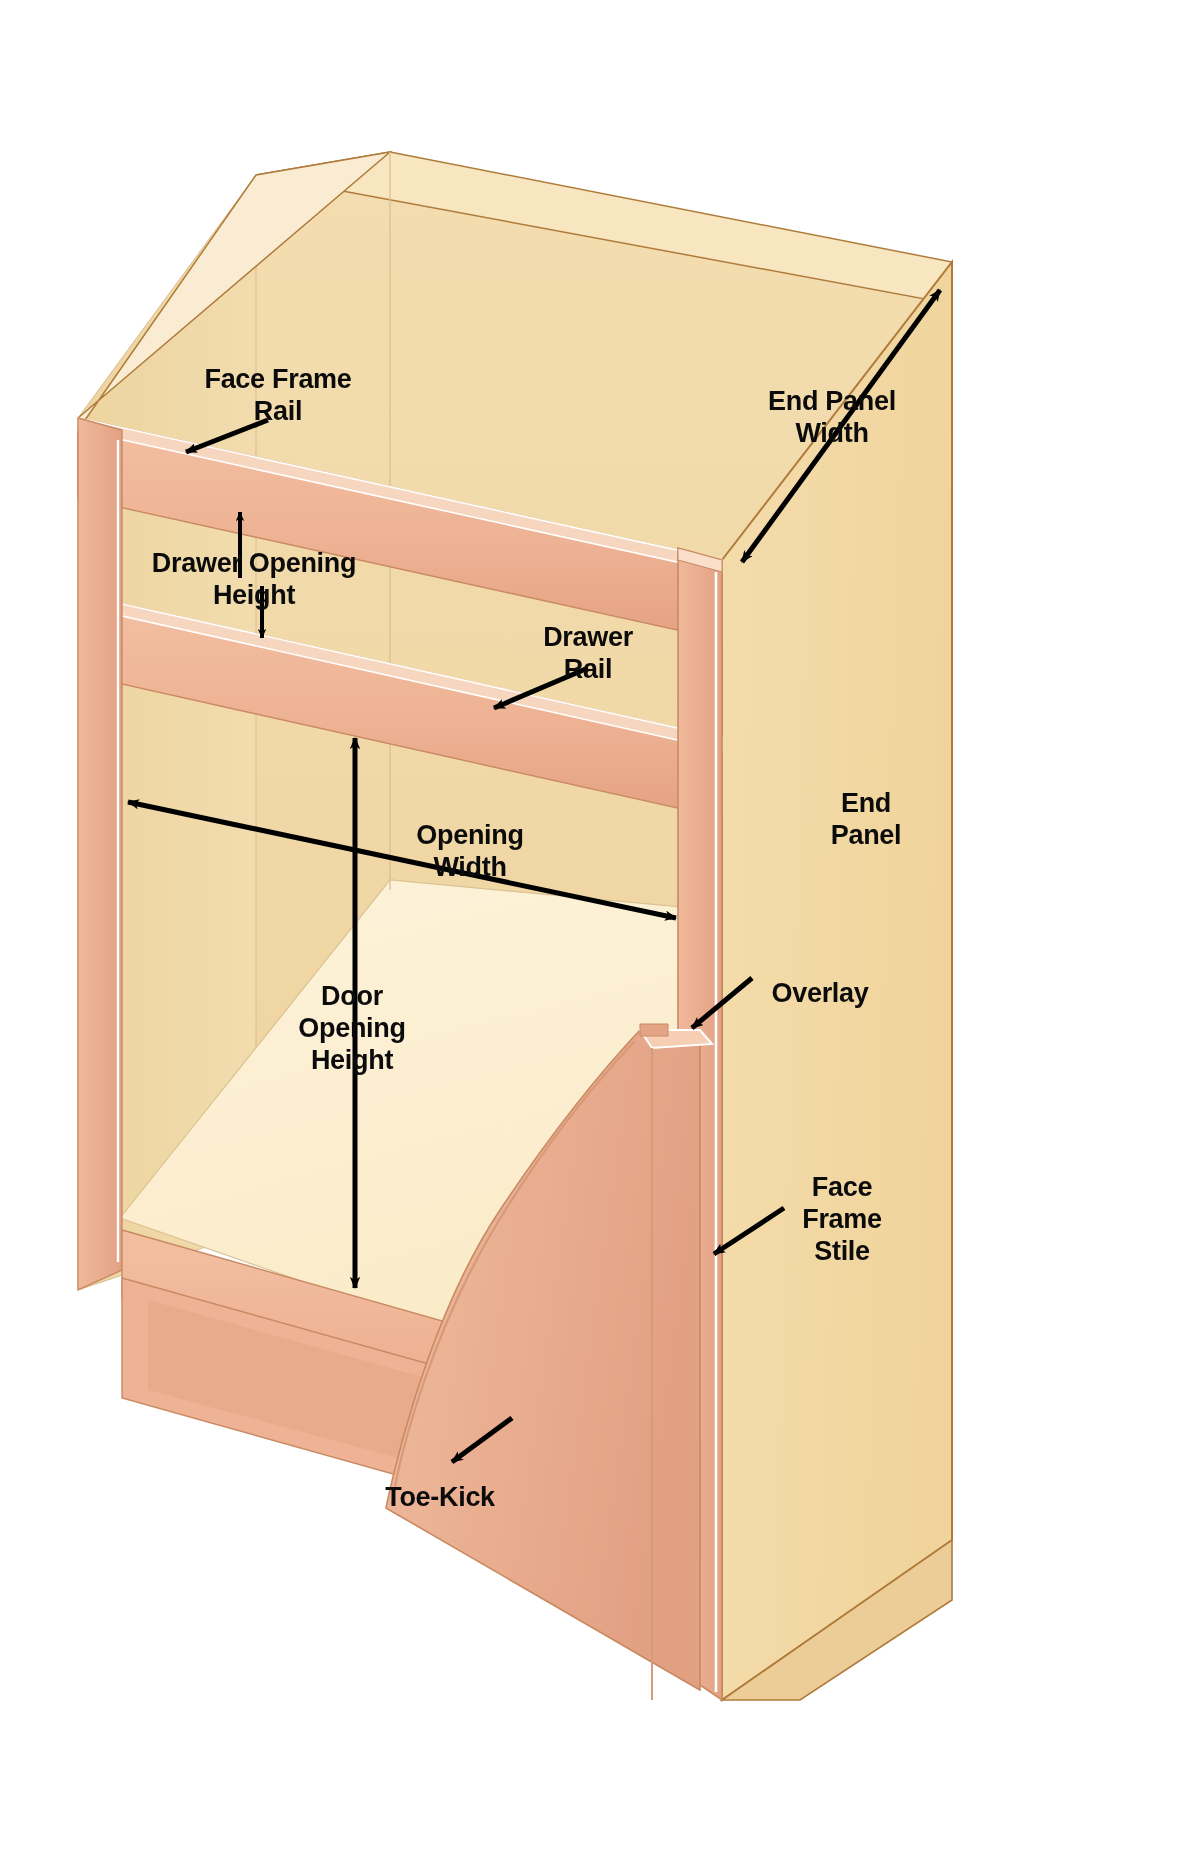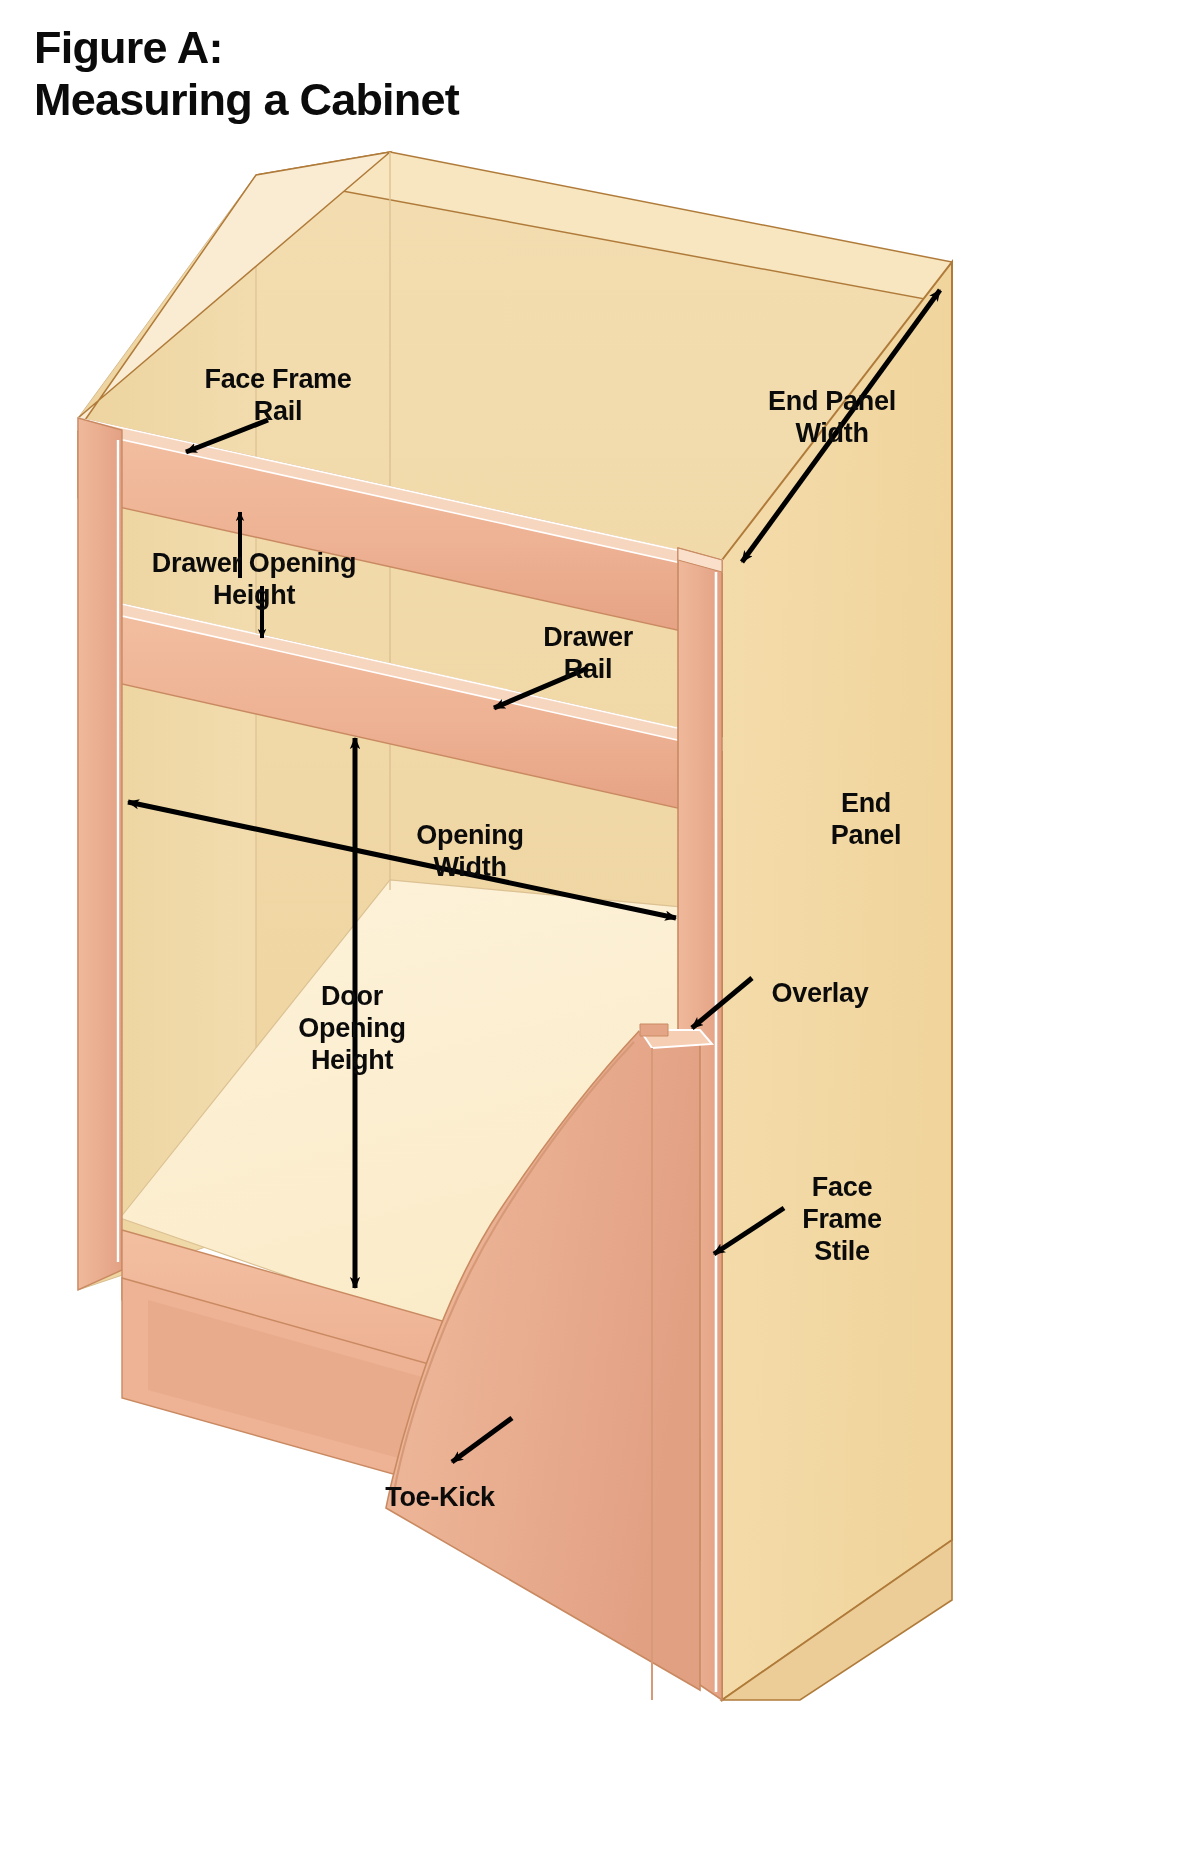--- a/index.html
+++ b/index.html
@@ -46,22 +46,20 @@
     font-size: 27px;
     fill: #0b0b0b;
     letter-spacing: -0.3px;
   }
 </style>
 </head>
 <body>
 
 <div id="figure-root">
 
-  <h1 class="fig-title">Figure A:
-Measuring a Cabinet</h1>
 
   <svg class="diagram" viewBox="0 0 1200 1852">
     <defs>
       <marker id="arrowEnd" markerWidth="14" markerHeight="14" refX="11" refY="5.2" orient="auto" markerUnits="userSpaceOnUse">
         <path d="M0,0 L12,5.2 L0,10.4 L3,5.2 Z" fill="#000000"></path>
       </marker>
       <marker id="arrowStart" markerWidth="14" markerHeight="14" refX="1" refY="5.2" orient="auto" markerUnits="userSpaceOnUse">
         <path d="M12,0 L0,5.2 L12,10.4 L9,5.2 Z" fill="#000000"></path>
       </marker>
       <marker id="arrowTiny" markerWidth="11" markerHeight="11" refX="9" refY="4.2" orient="auto" markerUnits="userSpaceOnUse">

